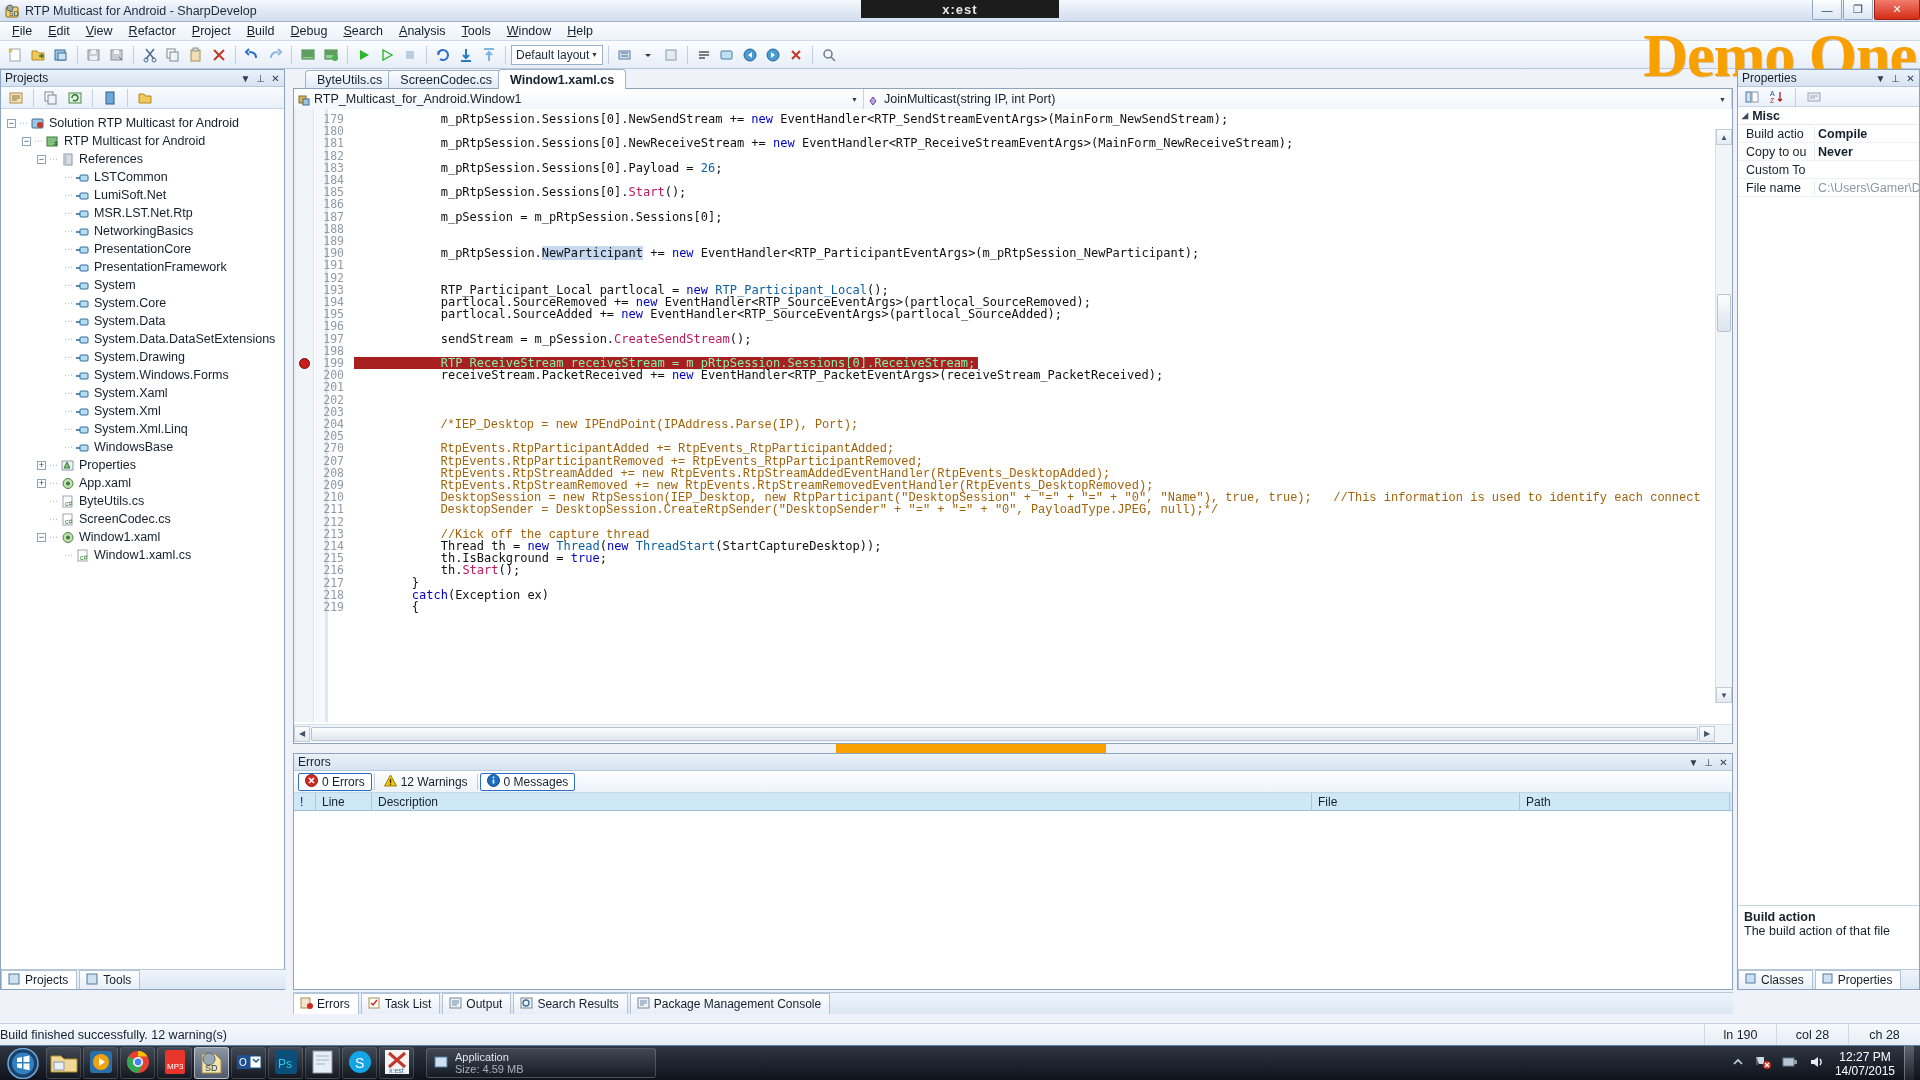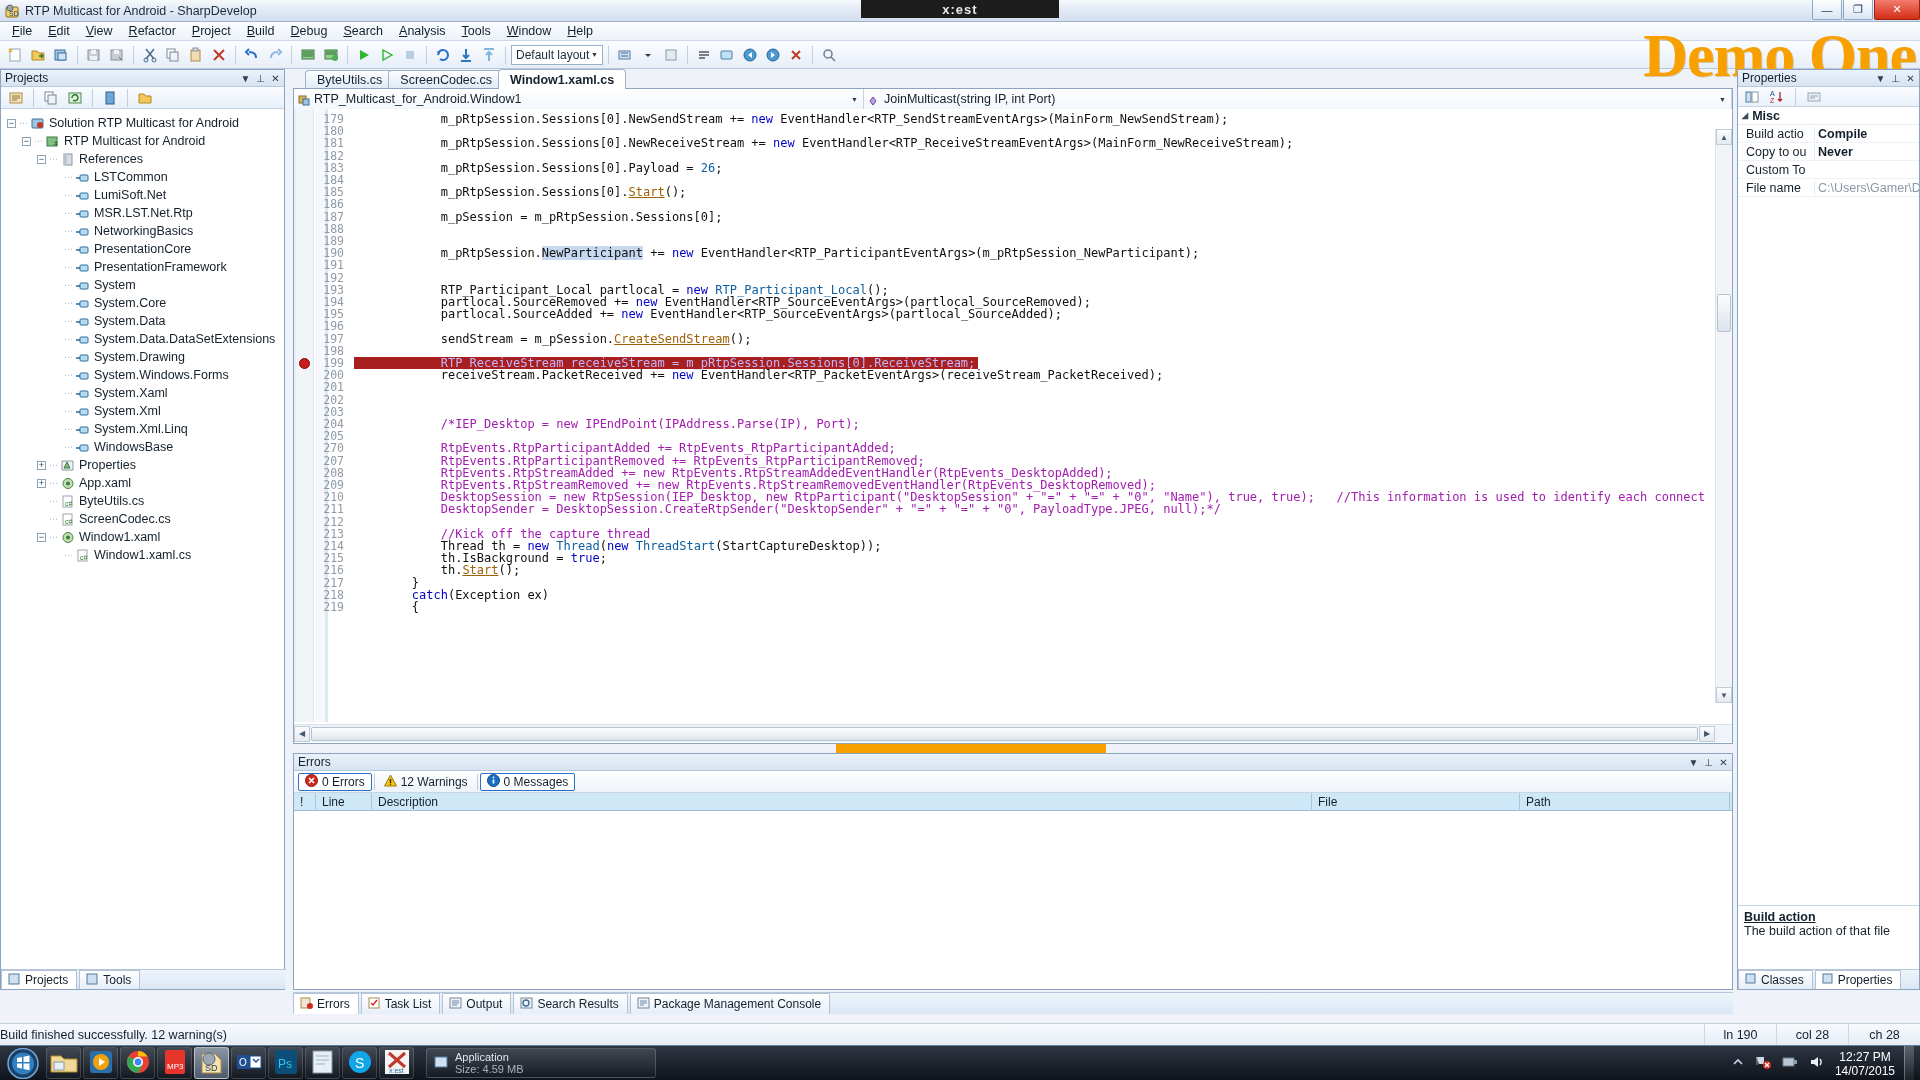--- a/index.html
+++ b/index.html
@@ -130,22 +130,22 @@
   }
   .bpcol{ position:absolute;left:2px;top:0;width:18px;height:100%;background:#f1f4f8;border-right:1px solid #dde4ec;}
   .iconbar{ position:absolute;left:21px;top:0;width:10px;height:100%;background:#f6f8fb;}
   .codelines{ position:absolute; left:0; top:0; right:0; font-family:"DejaVu Sans Mono", monospace; font-size:12px; line-height:12.2px;}
   .cline{ position:relative; height:12.2px; white-space:pre; }
   .lnum{ position:absolute; left:22px; width:28px; text-align:right; color:#8e9aa6; font-size:11.5px;}
   .ctext{ position:absolute; left:60px; color:#101010;}
   .kw{color:#0000c8;}
   .typ{color:#0f5fa0;}
   .num{color:#0b5ea8;}
-  .cmt{color:#a21caf;}
-  .fn{color:#a16207;text-decoration:underline;}
+  .cmt{color:#a16207;font-family:Liberation Mono, monospace;}
+  .fn{color:#be185d;}
   .hl{ background:#c6d9f0;}
   .bpdot{ position:absolute; left:5px; width:11px;height:11px;border-radius:50%;background:#c91c1c;border:1px solid #7c0d0d;}
   .markline{position:absolute;left:31px;width:3px;background:#9ec9e8;}
   .hscroll{
     position:absolute; left:0; bottom:1px; width:100%; height:18px; background:#f0f3f7; border-top:1px solid #d9e1ea;
     display:flex;align-items:center;
   }
   .hthumb{ height:14px; background:linear-gradient(#fdfdfd,#dfe6ee); border:1px solid #b6c2cf; border-radius:2px;}
   .vscroll{
     position:absolute; right:0; top:20px; width:17px; bottom:19px; background:#f2f4f8; border-left:1px solid #dbe2ea;
@@ -168,21 +168,21 @@
   
   #properties{ left:1737px; top:69px; width:183px; height:921px; background:#fff;}
   .propsbar{ height:20px; background:linear-gradient(#fafcff,#e9f0fa); border-bottom:1px solid #c6d4e4; display:flex;align-items:center;gap:3px;padding-left:3px;}
   .propgrid{ font-size:12.5px; color:#14202c;}
   .propcat{ display:flex;align-items:center; height:18px; font-weight:bold; padding-left:4px; gap:4px; border-bottom:1px solid #e4eaf1;}
   .prow{ display:flex; height:18px; align-items:center; border-bottom:1px solid #eef2f6;}
   .pname{ width:76px; padding-left:8px; overflow:hidden; white-space:nowrap;}
   .pval{ flex:1; font-weight:bold; padding-left:3px; overflow:hidden;white-space:nowrap; border-left:1px solid #e4eaf1;}
   .pval.dim{ color:#8c98a4; font-weight:normal;}
   .propdesc{ position:absolute; left:0; bottom:20px; width:181px; height:64px; border-top:1px solid #c6d4e4; padding:4px 6px; font-size:12.5px; color:#14202c;}
-  .propdesc b{display:block;text-decoration:underline;}
+  .propdesc b{display:block;}
   .proptabs{ position:absolute;left:0;bottom:0;width:181px;height:20px; background:linear-gradient(#eef4fb,#dce7f4); border-top:1px solid #b7c8dc; display:flex;align-items:flex-end;}
 
   
   .statusbar{
     position:absolute; left:0; top:1023px; width:1920px; height:22px;
     background:linear-gradient(#f7fafd,#e6edf6); border-top:1px solid #c3d0de;
     display:flex; align-items:center; font-size:12.5px; color:#13202c;
   }
   .statusbar .msg{ flex:1;}
   .statusbar .cell{ width:72px; text-align:left; border-left:1px solid #cdd8e4; height:22px; display:flex;align-items:center;justify-content:center;}
@@ -774,21 +774,21 @@
           <div class="cline" style="top: 126px; position: absolute; left: 0px; right: 0px;"><span class="lnum">189</span><span class="ctext"></span></div>
           <div class="cline" style="top: 138.2px; position: absolute; left: 0px; right: 0px;"><span class="lnum">190</span><span class="ctext">            m_pRtpSession.<span class="hl">NewParticipant</span> += <span class="kw">new</span> EventHandler&lt;RTP_ParticipantEventArgs&gt;(m_pRtpSession_NewParticipant);</span></div>
           <div class="cline" style="top: 150.4px; position: absolute; left: 0px; right: 0px;"><span class="lnum">191</span></div>
           <div class="cline" style="top: 162.6px; position: absolute; left: 0px; right: 0px;"><span class="lnum">192</span><span class="ctext"></span></div>
           <div class="cline" style="top: 174.8px; position: absolute; left: 0px; right: 0px;"><span class="lnum">193</span><span class="ctext">            RTP_Participant_Local partlocal = <span class="kw">new</span> <span class="typ">RTP_Participant_Local</span>();</span></div>
           <div class="cline" style="top: 187px; position: absolute; left: 0px; right: 0px;"><span class="lnum">194</span><span class="ctext">            partlocal.SourceRemoved += <span class="kw">new</span> EventHandler&lt;RTP_SourceEventArgs&gt;(partlocal_SourceRemoved);</span></div>
           <div class="cline" style="top: 199.2px; position: absolute; left: 0px; right: 0px;"><span class="lnum">195</span><span class="ctext">            partlocal.SourceAdded += <span class="kw">new</span> EventHandler&lt;RTP_SourceEventArgs&gt;(partlocal_SourceAdded);</span></div>
           <div class="cline" style="top: 211.4px; position: absolute; left: 0px; right: 0px;"><span class="lnum">196</span><span class="ctext"></span></div>
           <div class="cline" style="top: 223.6px; position: absolute; left: 0px; right: 0px;"><span class="lnum">197</span><span class="ctext">            sendStream = m_pSession.<span class="fn">CreateSendStream</span>();</span></div>
           <div class="cline" style="top: 235.8px; position: absolute; left: 0px; right: 0px;"><span class="lnum">198</span><span class="ctext"></span></div>
-          <div class="cline" style="top: 248px; position: absolute; left: 0px; right: 0px;"><span class="lnum">199</span><span class="bpdot" style="top:0.5px"></span><span class="ctext" style="background:#a81f1f;color:#c4b5fd;padding-right:3px;">            RTP_ReceiveStream receiveStream = m_pRtpSession.Sessions[0].ReceiveStream;</span></div>
+          <div class="cline" style="top: 248px; position: absolute; left: 0px; right: 0px;"><span class="lnum">199</span><span class="bpdot" style="top:0.5px"></span><span class="ctext" style="background:#a81f1f;color:#86efac;padding-right:3px;">            RTP_ReceiveStream receiveStream = m_pRtpSession.Sessions[0].ReceiveStream;</span></div>
           <div class="cline" style="top: 260.2px; position: absolute; left: 0px; right: 0px;"><span class="lnum">200</span><span class="ctext">            receiveStream.PacketReceived += <span class="kw">new</span> EventHandler&lt;RTP_PacketEventArgs&gt;(receiveStream_PacketReceived);</span></div>
           <div class="cline" style="top: 272.4px; position: absolute; left: 0px; right: 0px;"><span class="lnum">201</span><span class="ctext"></span></div>
           <div class="cline" style="top: 284.6px; position: absolute; left: 0px; right: 0px;"><span class="lnum">202</span><span class="ctext"></span></div>
           <div class="cline" style="top: 296.8px; position: absolute; left: 0px; right: 0px;"><span class="lnum">203</span><span class="ctext"></span></div>
           <div class="cline" style="top: 309px; position: absolute; left: 0px; right: 0px;"><span class="lnum">204</span><span class="ctext"><span class="cmt">            /*IEP_Desktop = new IPEndPoint(IPAddress.Parse(IP), Port);</span></span></div>
           <div class="cline" style="top: 321.2px; position: absolute; left: 0px; right: 0px;"><span class="lnum">205</span><span class="ctext"></span></div>
           <div class="cline" style="top: 333.4px; position: absolute; left: 0px; right: 0px;"><span class="lnum">270</span><span class="ctext"><span class="cmt">            RtpEvents.RtpParticipantAdded += RtpEvents_RtpParticipantAdded;</span></span></div>
           <div class="cline" style="top: 345.6px; position: absolute; left: 0px; right: 0px;"><span class="lnum">207</span><span class="ctext"><span class="cmt">            RtpEvents.RtpParticipantRemoved += RtpEvents_RtpParticipantRemoved;</span></span></div>
           <div class="cline" style="top: 357.8px; position: absolute; left: 0px; right: 0px;"><span class="lnum">208</span><span class="ctext"><span class="cmt">            RtpEvents.RtpStreamAdded += new RtpEvents.RtpStreamAddedEventHandler(RtpEvents_DesktopAdded);</span></span></div>
           <div class="cline" style="top: 370px; position: absolute; left: 0px; right: 0px;"><span class="lnum">209</span><span class="ctext"><span class="cmt">            RtpEvents.RtpStreamRemoved += new RtpEvents.RtpStreamRemovedEventHandler(RtpEvents_DesktopRemoved);</span></span></div>

